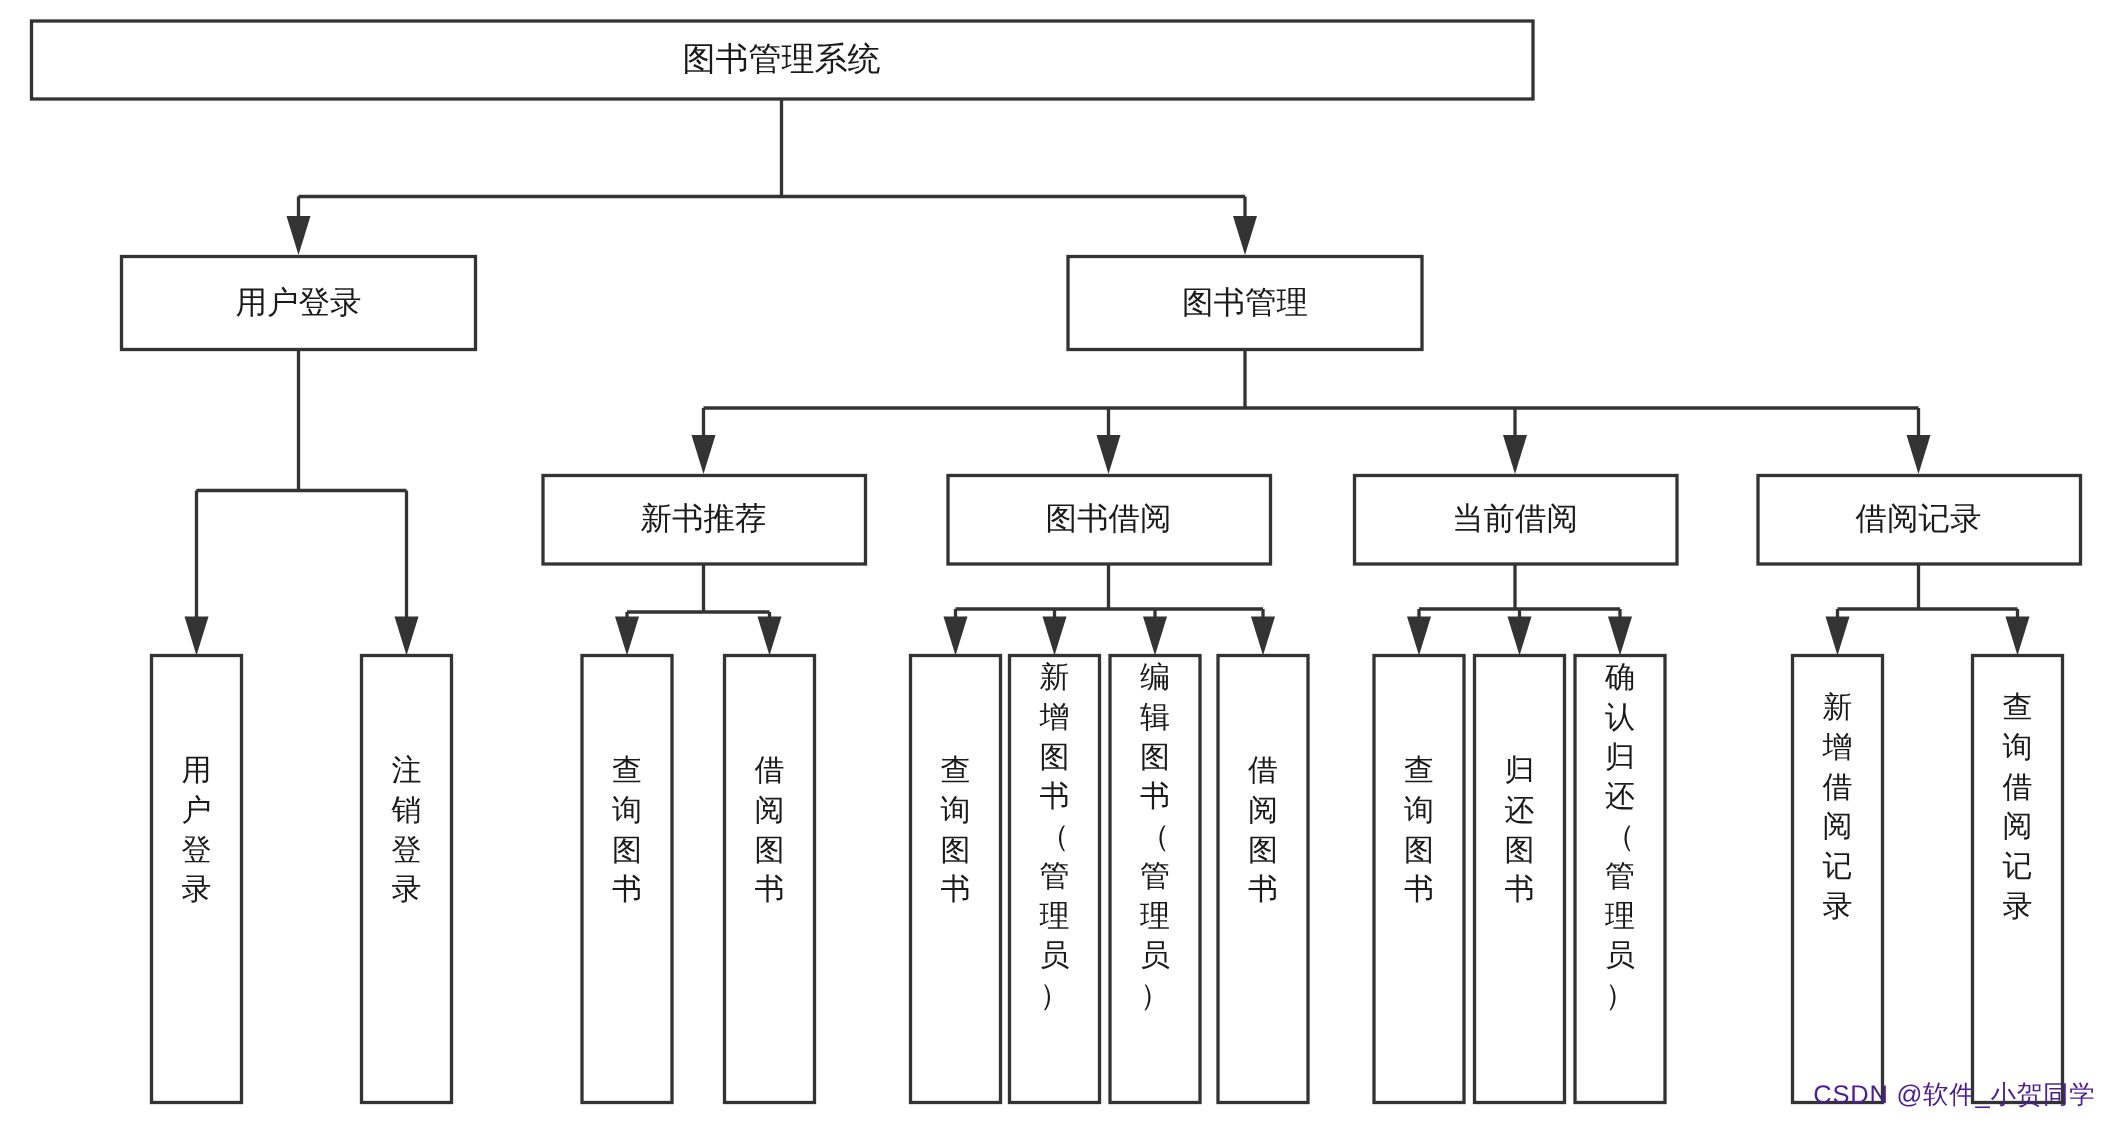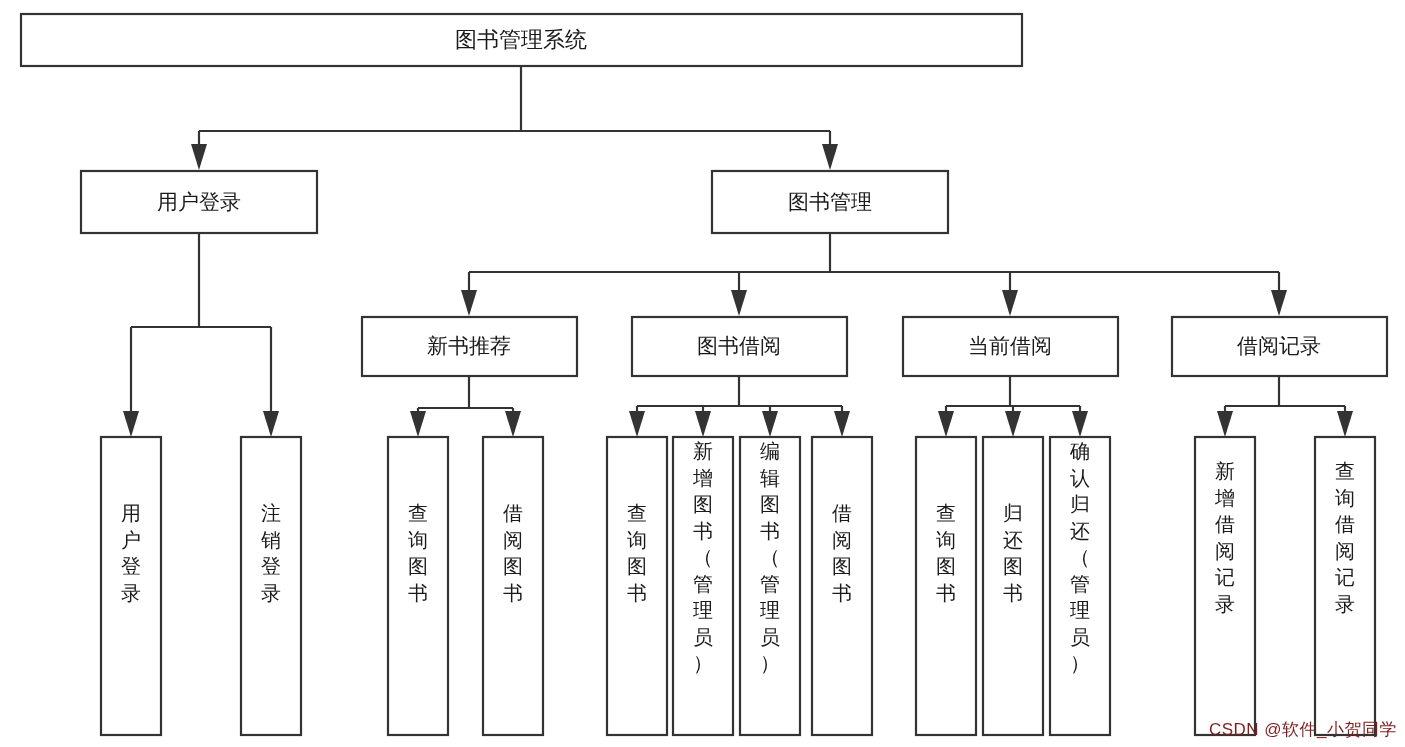--- a/index.html
+++ b/index.html
@@ -48,21 +48,21 @@
   .arrow-head {
     fill: #333333;
     stroke: none;
   }
   .watermark {
     position: absolute;
     right: 8px;
     bottom: 6px;
     font-family: "Liberation Sans", "DejaVu Sans", sans-serif;
     font-size: 17px;
-    color: #7f1d1d;
+    color: #4c1d95;
     white-space: nowrap;
     letter-spacing: 0.5px;
   }
 </style>
 </head>
 <body>
 
 <svg id="diagram" viewBox="0 0 1405 747" xmlns="http://www.w3.org/2000/svg">
 
   <g>

